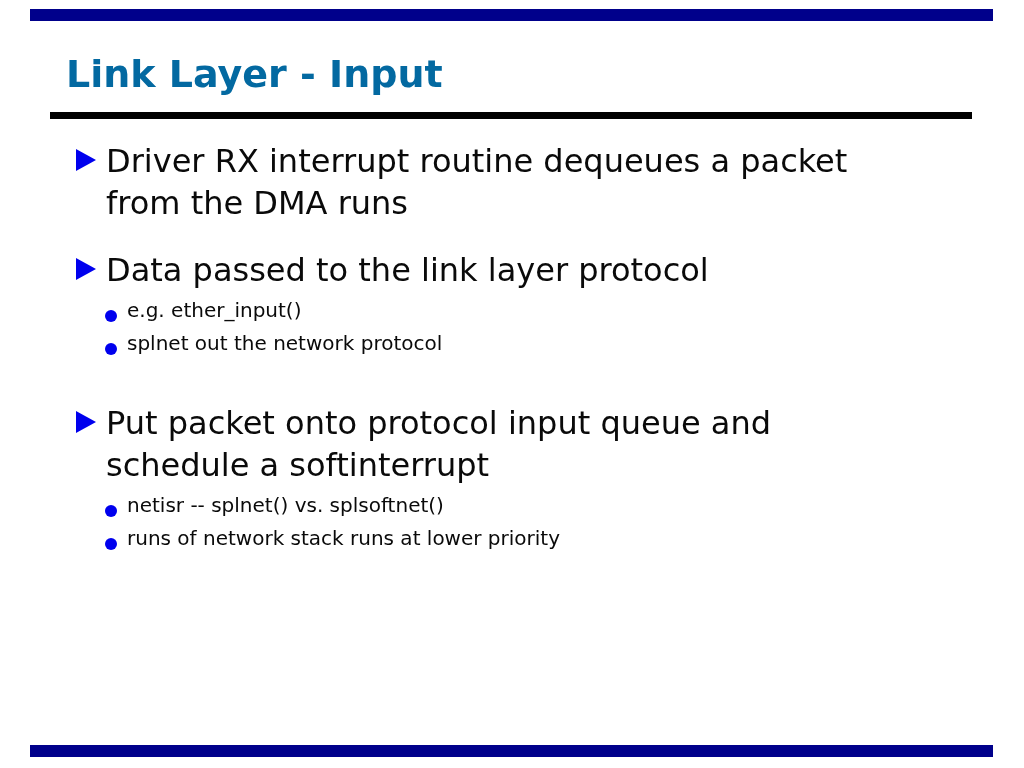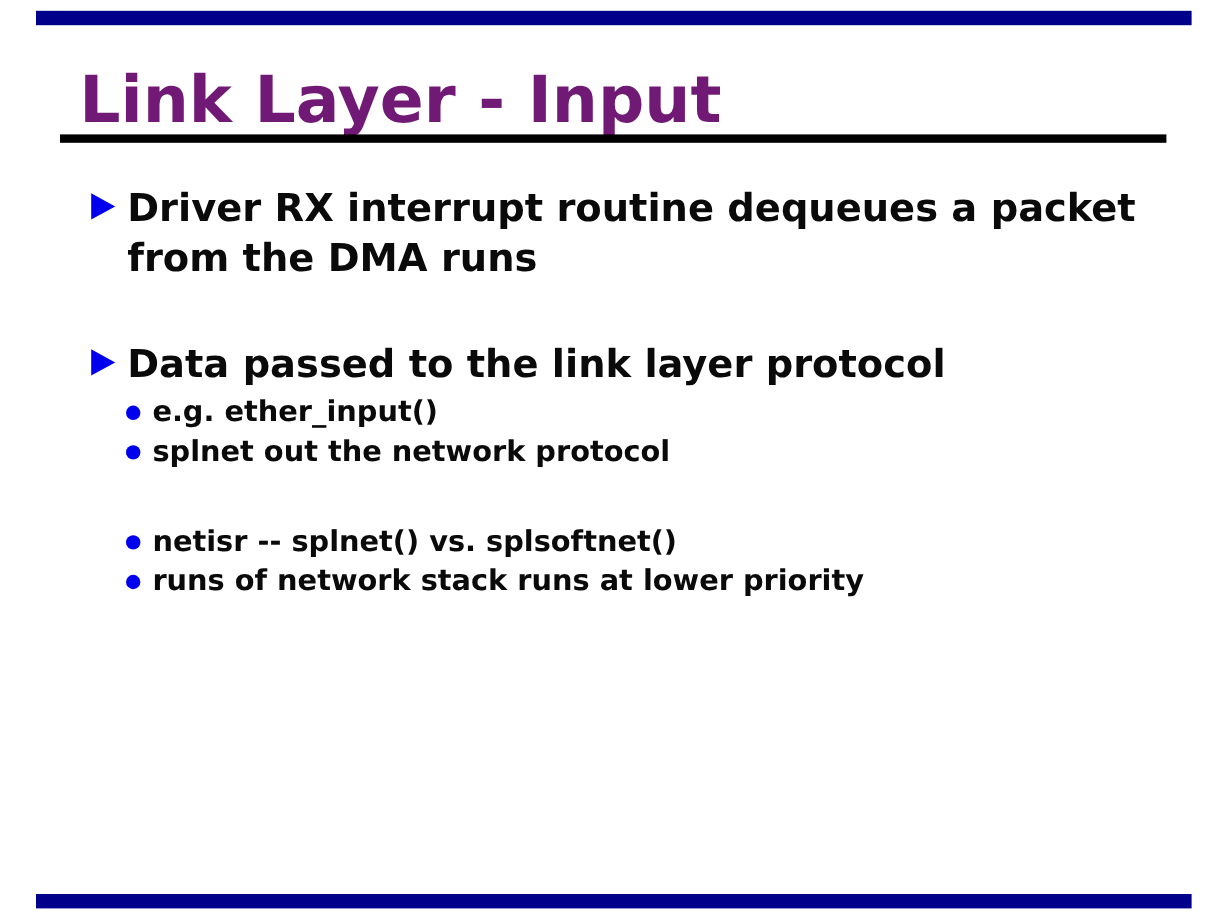--- a/index.html
+++ b/index.html
@@ -17,47 +17,46 @@
     overflow:hidden;
   }
   .edge-bar{
     position:absolute;left:30px;width:963px;height:12px;
     background:var(--bar);
   }
   .edge-bar.top{top:9px;}
   .edge-bar.bottom{top:745px;}
   .title{
     position:absolute;left:66px;top:52px;
-    font-size:54px;color:#701a75;letter-spacing:0;
+    font-size:38px;color:#0369a1;letter-spacing:0;
     white-space:nowrap;
   }
   .title-rule{
     position:absolute;left:50px;top:112px;
     width:922px;height:7px;background:#000;
   }
   .content{
-    position:absolute;left:76px;top:152px;width:900px;
+    position:absolute;left:76px;top:140px;width:900px;
     color:var(--ink);
-    font-weight:bold;
   }
   .item{margin-top:0;}
-  .item.gap-lg{margin-top:46px;}
+  .item.gap-lg{margin-top:25px;}
   .item.gap-md{margin-top:42px;}
   .main{display:flex;align-items:flex-start;}
   .tri{
     width:0;height:0;flex:0 0 auto;
     border-left:20px solid var(--accent);
     border-top:11px solid transparent;
     border-bottom:11px solid transparent;
     margin-top:9px;
   }
   .main-lines{margin-left:10px;font-size:32px;line-height:42px;}
   .line{white-space:nowrap;}
   .subs{margin-left:29px;margin-top:3px;}
-  .sub{display:flex;align-items:flex-start;font-size:24px;line-height:33px;}
+  .sub{display:flex;align-items:center;font-size:20px;line-height:33px;}
   .dot{
     flex:0 0 auto;width:12px;height:12px;border-radius:50%;
     background:var(--accent);margin-top:11px;
   }
   .sub-text{margin-left:10px;white-space:nowrap;}
 </style>
 </head>
 <body>
 
 <div class="slide">
@@ -92,20 +91,27 @@
           <span class="sub-text">e.g. ether_input()</span>
         </div>
         <div class="sub">
           <span class="dot"></span>
           <span class="sub-text">splnet out the network protocol</span>
         </div>
       </div>
     </div>
 
     <div class="item gap-md">
+      <div class="main">
+        <span class="tri"></span>
+        <div class="main-lines">
+          <div class="line">Put packet onto protocol input queue and</div>
+          <div class="line">schedule a softinterrupt</div>
+        </div>
+      </div>
       <div class="subs">
         <div class="sub">
           <span class="dot"></span>
           <span class="sub-text">netisr -- splnet() vs. splsoftnet()</span>
         </div>
         <div class="sub">
           <span class="dot"></span>
           <span class="sub-text">runs of network stack runs at lower priority</span>
         </div>
       </div>

